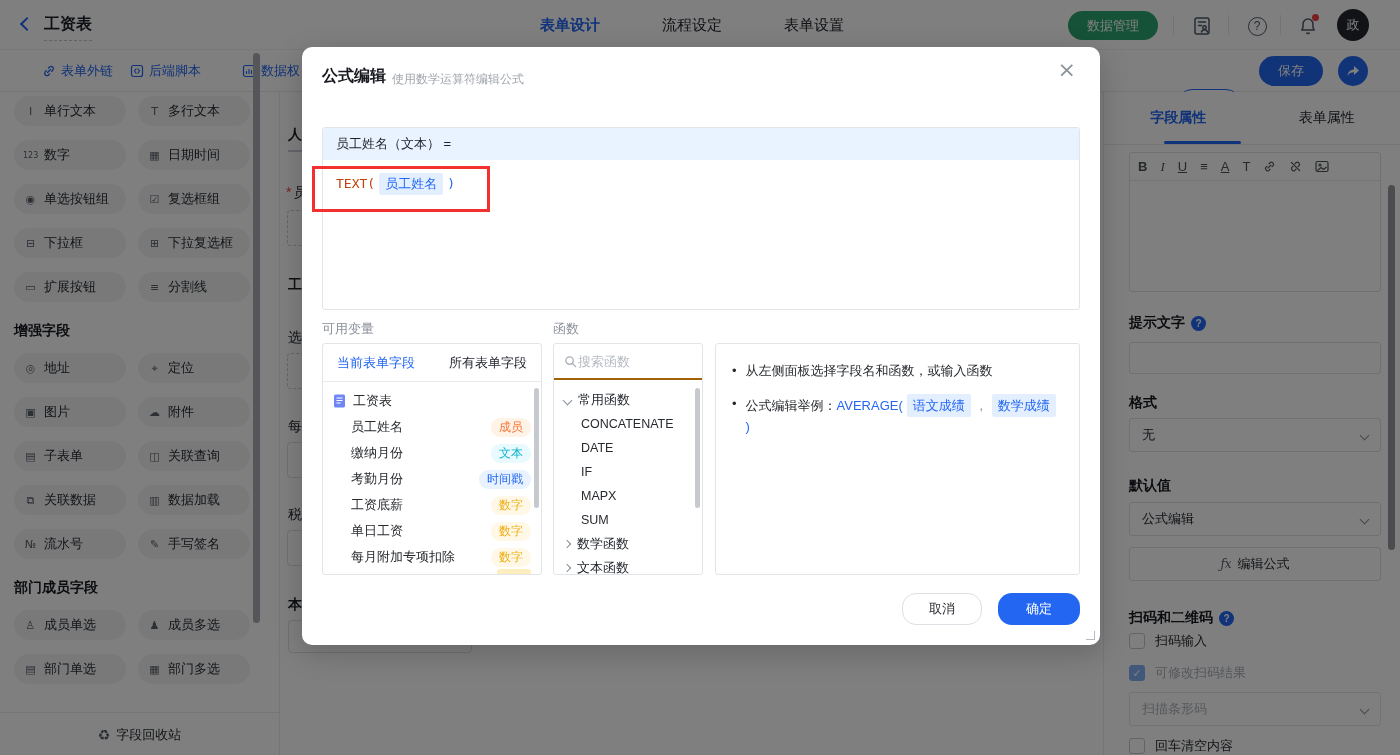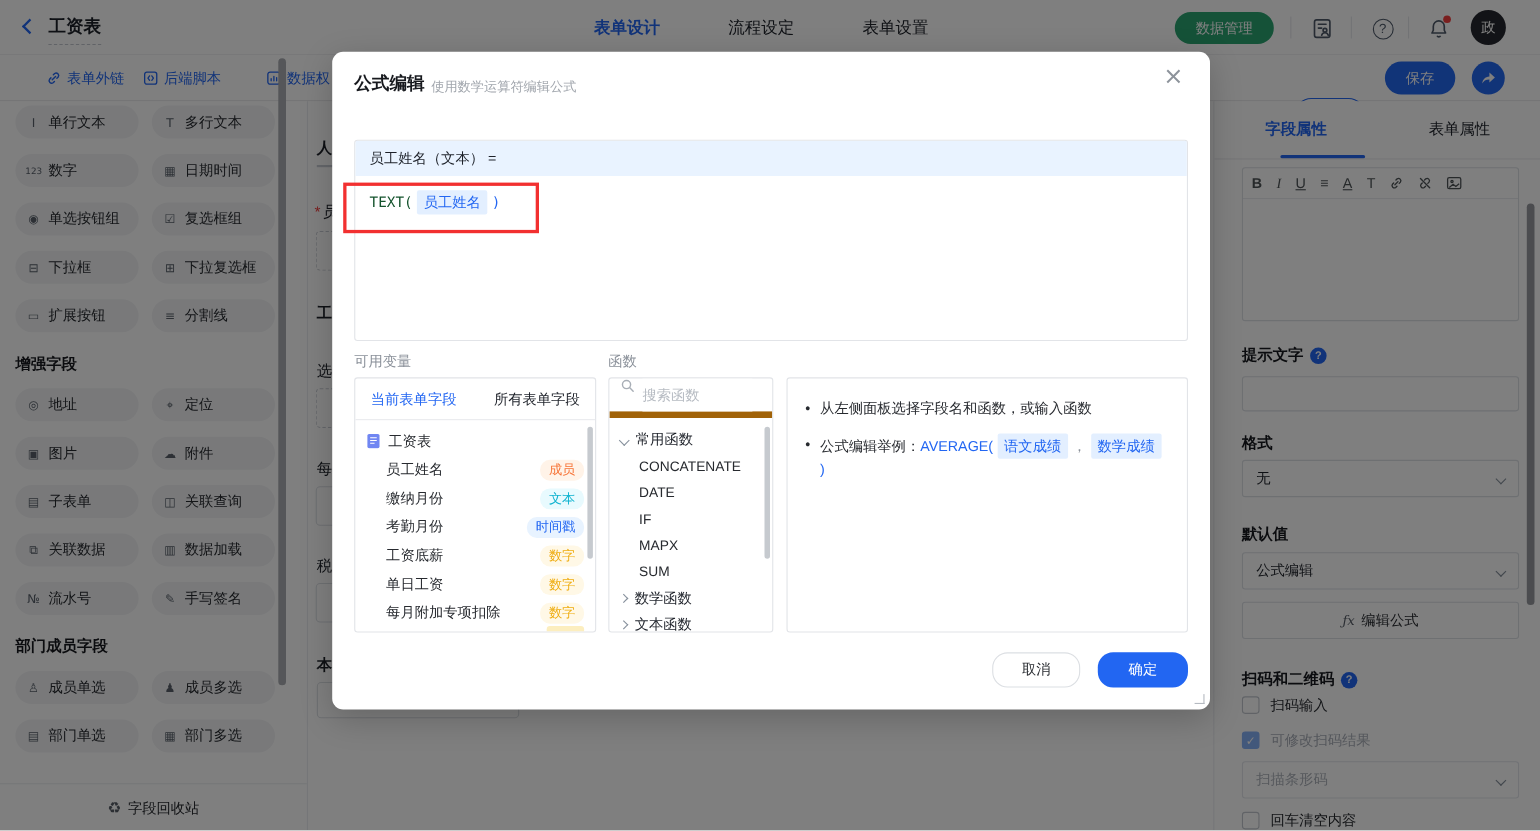--- a/index.html
+++ b/index.html
@@ -108,21 +108,21 @@
     border-radius:10px; z-index:50; box-shadow:0 8px 30px rgba(0,0,0,0.2); }
   .m-title { position:absolute; left:20px; top:19px; font-size:16px; font-weight:bold; color:#17191E; }
   .m-subtitle { position:absolute; left:90px; top:24px; font-size:12px; color:#A1A6AD; }
   .m-close { position:absolute; right:24px; top:12px; font-size:22px; color:#8D939B; cursor:pointer; line-height:1;
     font-family:"DejaVu Sans",sans-serif; }
   .formula-wrap { position:absolute; left:20px; top:80px; width:758px; height:183px;
     border:1px solid #E2E4E8; border-radius:3px; overflow:hidden; }
   .formula-head { height:32px; background:#E9F3FF; display:flex; align-items:center; padding:0 13px;
     font-size:13px; color:#1D2129; }
   .formula-body { padding:13px; font-family:"DejaVu Sans Mono",monospace; font-size:13px; }
-  .code-fn { color:#14532d; }
+  .code-fn { color:#c2410c; }
   .code-close { color:#2266F2; }
   .chip { display:inline-block; background:#E3EFFF; color:#2266F2; border-radius:2px; padding:2px 6px;
     margin:0 4px; font-size:13px; font-family:"Liberation Sans",sans-serif; }
   .red-annot { position:absolute; left:10px; top:119px; width:178px; height:46px;
     border:3px solid #F23030; z-index:5; pointer-events:none; }
   .m-sec-label { position:absolute; top:273px; font-size:13px; color:#8A9099; }
   .m-panel { position:absolute; top:296px; height:232px; border:1px solid #E2E4E8; border-radius:3px;
     background:#fff; overflow:hidden; }
   .var-tabs { height:38px; border-bottom:1px solid #E9EAEE; display:flex; align-items:center;
     padding:0 14px; justify-content:space-between; font-size:13px; }
@@ -131,21 +131,21 @@
   .var-row { height:26px; display:flex; align-items:center; padding:0 10px; font-size:13px; color:#272A2F; cursor:pointer; }
   .var-row .vname { margin-left:18px; }
   .badge { margin-left:auto; font-size:12px; padding:1px 8px; border-radius:9px; }
   .badge.member { color:#F77234; background:#FFF3E8; }
   .badge.ts { color:#2266F2; background:#E8F3FF; }
   .badge.text { color:#0FB3D0; background:#E8FAFE; }
   .badge.num { color:#EFAD12; background:#FFF8E6; }
   .badge-sliver { position:absolute; right:10px; bottom:0; width:34px; height:5px;
     border-radius:3px 3px 0 0; background:#FCEEBF; }
   .panel-scroll { position:absolute; right:2px; top:44px; width:5px; height:120px; background:#C6CACF; border-radius:3px; }
-  .fn-search { height:36px; border-bottom:6px solid #a16207; display:flex; padding:0 10px; gap:7px; }
+  .fn-search { height:36px; border-bottom:2px solid #a16207; display:flex; align-items:center; padding:0 10px; gap:1px; }
   .fn-search input { border:none; outline:none; width:100px; font-size:13px; color:#1D2129;
     font-family:"Liberation Sans",sans-serif; }
   .fn-search input::placeholder { color:#B6BBC2; }
   .tree-group { height:24px; display:flex; align-items:center; gap:7px; padding-left:10px;
     font-size:13px; color:#1D2129; cursor:pointer; }
   .tree-item { height:24px; display:flex; align-items:center; padding-left:27px; font-size:12.5px;
     color:#272A2F; cursor:pointer; }
   .help-panel { padding:17px 16px; }
   .help-row { display:flex; gap:9px; font-size:13px; color:#272A2F; margin-bottom:13px; line-height:1.5; }
   .help-blue { color:#2266F2; }

